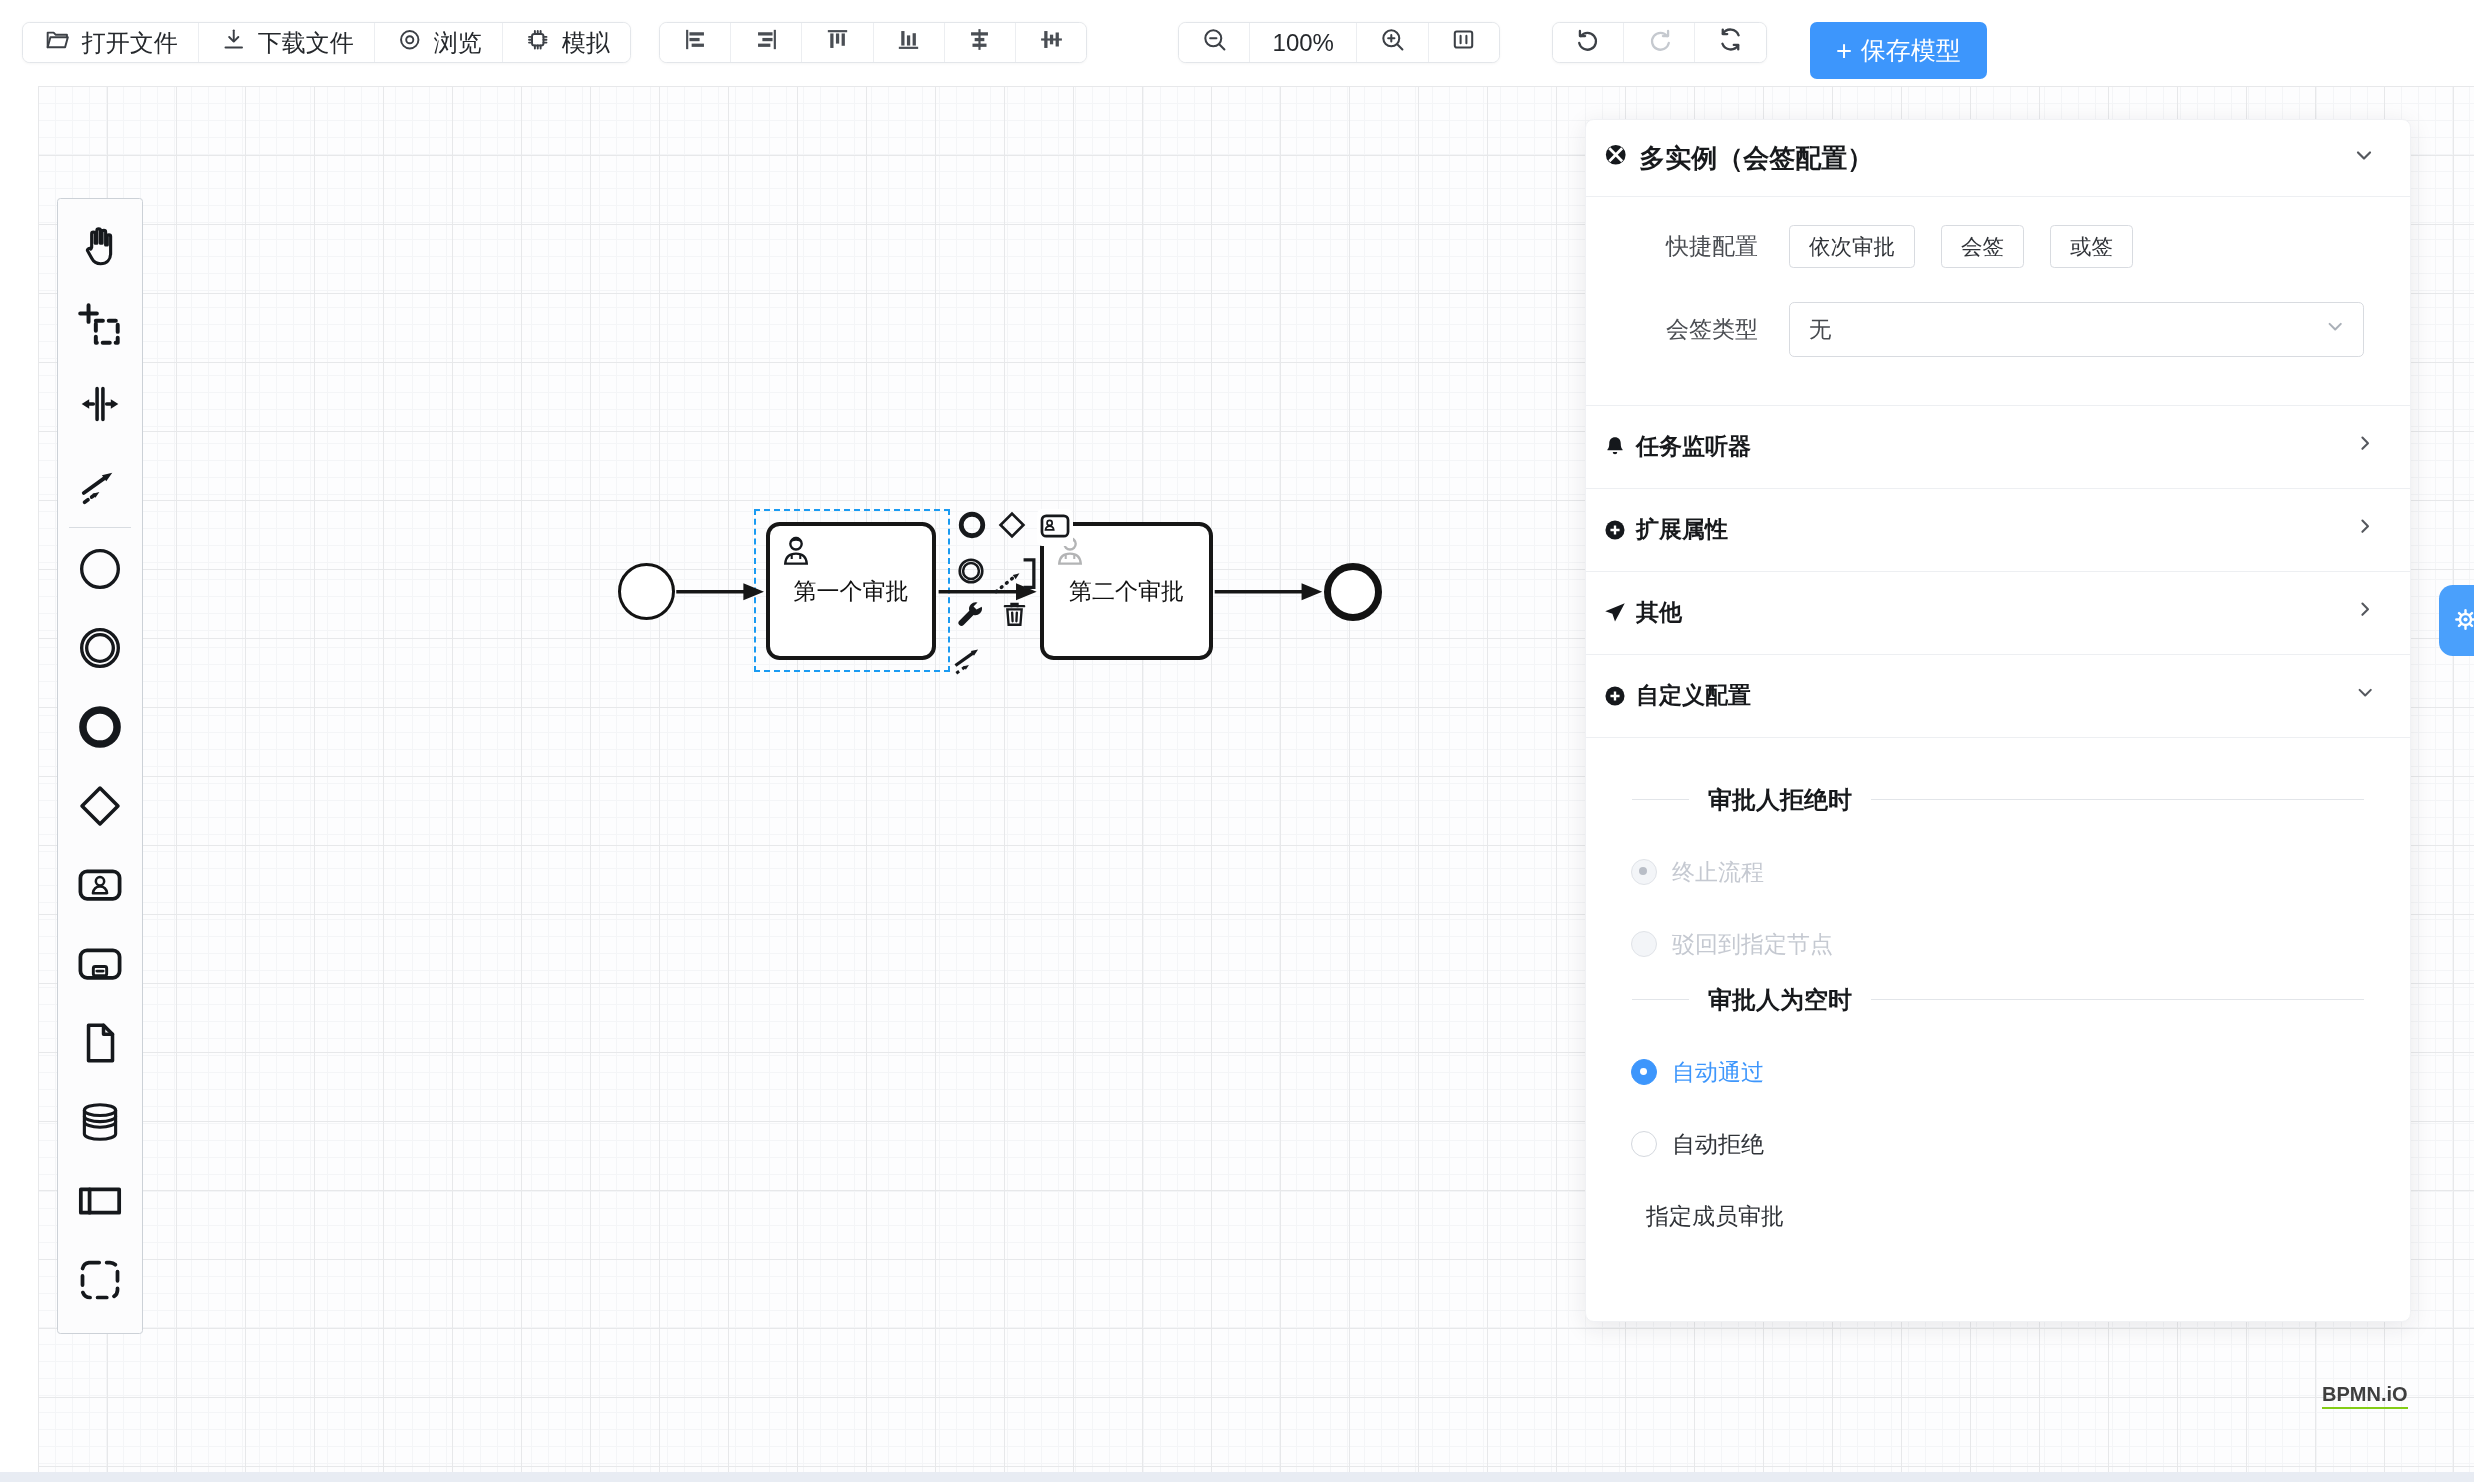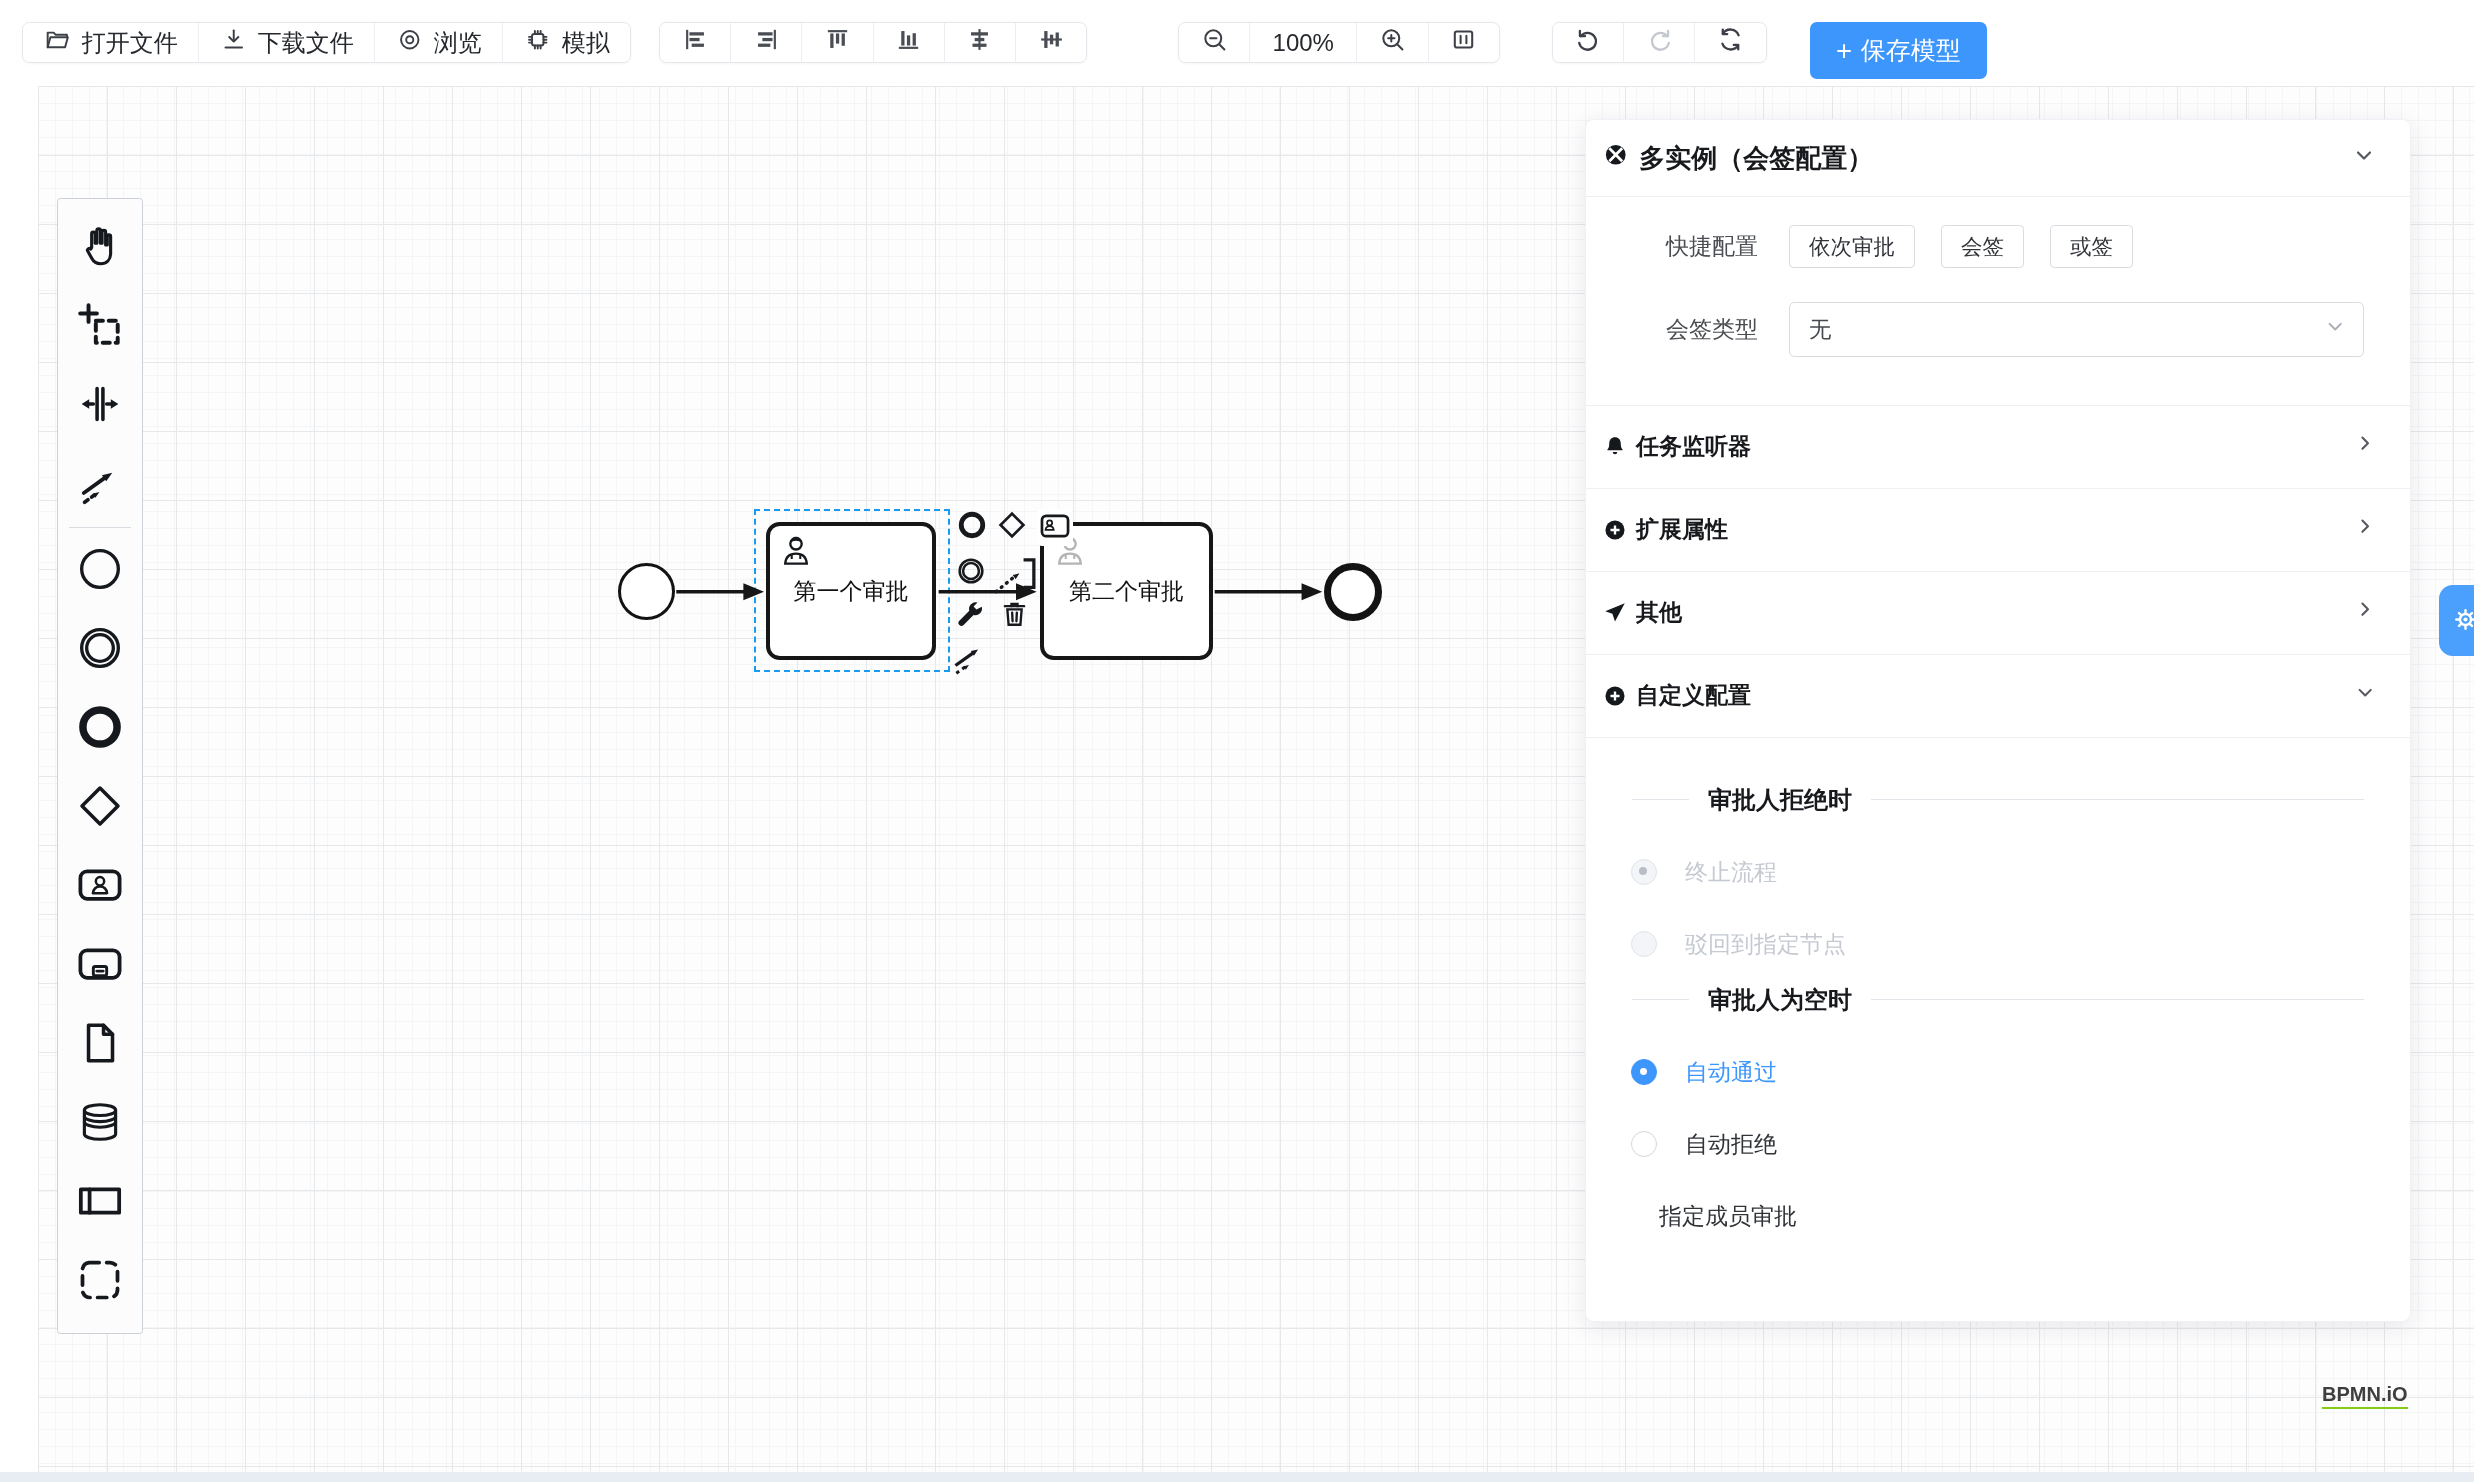--- a/index.html
+++ b/index.html
@@ -85,21 +85,21 @@
   .radio-row:first-of-type { margin-top:45px; }
   .rdo { width:26px; height:26px; border-radius:50%; flex:0 0 auto; position:relative; }
   .rdo-off { border:1.7px solid #d4d8de; background:#fff; }
   .rdo-dis { border:1.7px solid #e0e3e8; background:#f3f5f8; }
   .rdo-dis-on { border:1.7px solid #e0e3e8; background:#f3f5f8; }
   .rdo-dis-on::after { content:""; position:absolute; left:6.9px; top:6.9px; width:8.6px; height:8.6px;
     border-radius:50%; background:#b9bec7; }
   .rdo-on { background:#3d96fc; border:1.7px solid #3d96fc; }
   .rdo-on::after { content:""; position:absolute; left:7.7px; top:7.7px; width:6.9px; height:6.9px;
     border-radius:50%; background:#fff; }
-  .rdo-label { margin-left:28px; font-size:23px; color:#303338; }
+  .rdo-label { margin-left:15px; font-size:23px; color:#303338; }
   .rdo-label.dis { color:#c5c9d1; }
   .rdo-label.on { color:#3d96fc; }
 
   
   .fab { position:absolute; left:2439px; top:585px; width:53px; height:71px; background:#4aa0fc;
     border-radius:13.8px 0 0 13.8px; display:flex; align-items:center; justify-content:center; cursor:pointer; }
   .logo { position:absolute; left:2322px; top:1383px; font-size:20px; font-weight:800; color:#3e3e3e;
     letter-spacing:0px; border-bottom:2px solid #84cc16; padding-bottom:0.9px; cursor:pointer; }
 </style>
 </head>

